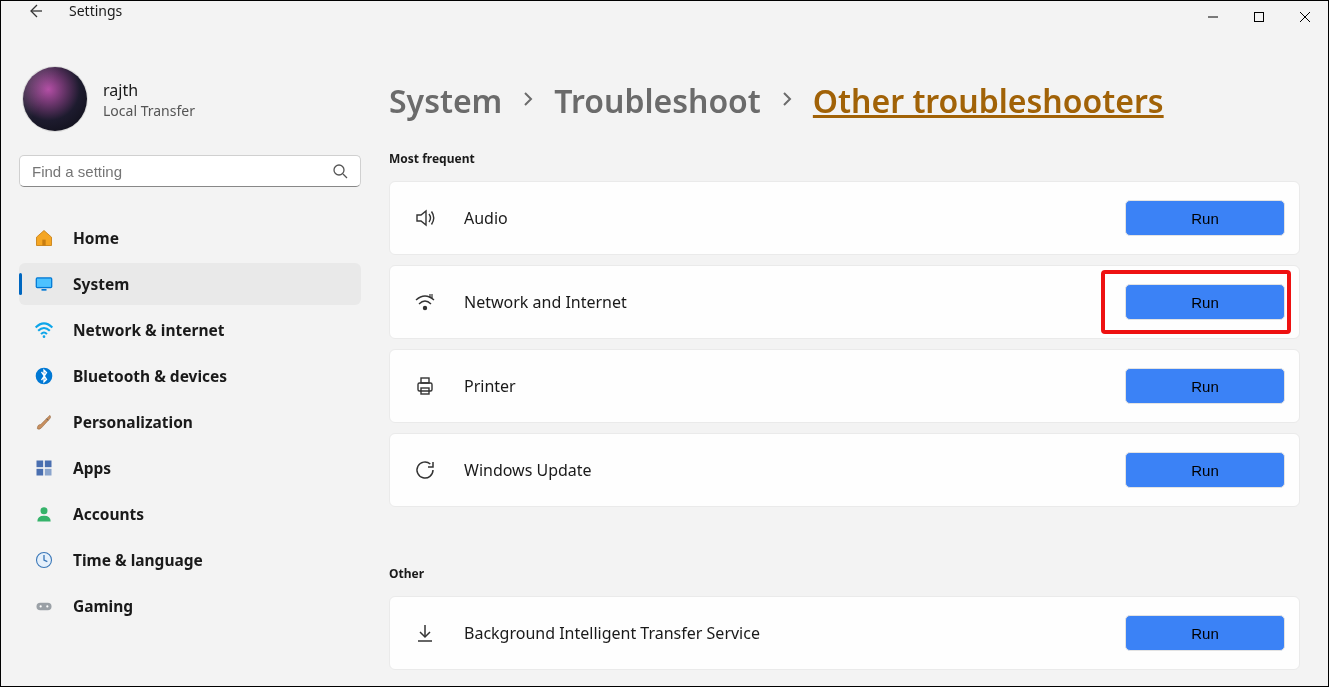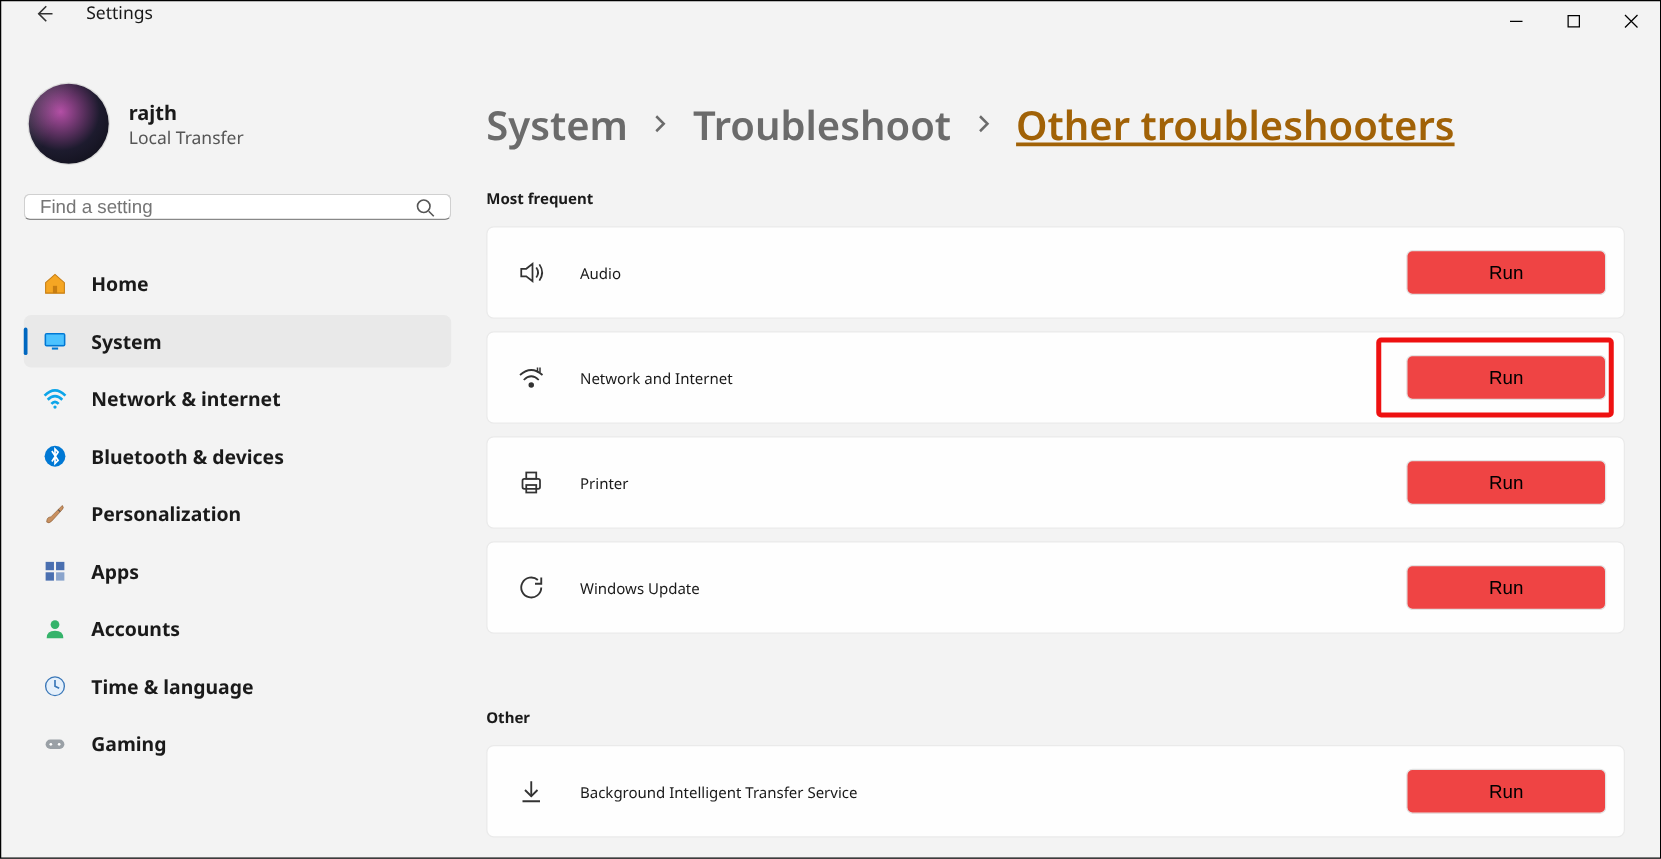--- a/index.html
+++ b/index.html
@@ -45,27 +45,27 @@
   .avatar {
     width: 64px; height: 64px; border-radius: 50%;
     background: radial-gradient(circle at 40% 35%, #b34ea5 0%, #1d1b2e 55%, #0b0b12 100%);
     position: relative; overflow: hidden; margin-right: 16px;
     box-shadow: 0 0 0 1px rgba(0,0,0,.1);
   }
   .avatar::after{
     content:""; position:absolute; inset:0;
     background: linear-gradient(120deg, rgba(255,255,255,.15), transparent 40%);
   }
-  .profile .name { font-weight: 700; font-size: 16px; }
+  .profile .name { font-weight: 400; font-size: 16px; }
   .profile .sub  { font-size: 14px; color: #555; }
   
   .search {
     display: flex; align-items: center;
     background: #fff; border: 1px solid #d0d0d0; border-bottom: 1.5px solid #888;
-    border-radius: 5px; height: 21px; padding: 0 10px 0 12px;
+    border-radius: 5px; height: 32px; padding: 0 10px 0 12px;
     margin-bottom: 30px;
   }
   .search input {
     flex: 1; border: none; outline: none; font-size: 15px; background: transparent;
   }
   .search .sicon { width: 18px; height: 18px; color: #444; }
   
   .nav { display: flex; flex-direction: column; gap: 4px; }
   .nav-item {
     height: 42px; display: flex; align-items: center;
@@ -86,23 +86,23 @@
   .crumb .chev { color:#6b6b6b; }
   .section-title { font-size: 12px; font-weight: 700; margin-bottom: 14px; }
   .section-title.gap-above { margin-top: 38px; }
   .cards { display:flex; flex-direction:column; gap:10px; padding-bottom:20px;}
   .card {
     background:#fefefe; border:1px solid #eaeaea; border-radius:6px;
     height:74px; display:flex; align-items:center; padding:0 14px 0 22px;
     position: relative;
   }
   .card .cicon { width:26px; height:26px; margin-right: 26px; display:flex;align-items:center;justify-content:center; color:#333;}
-  .card .clabel { font-size: 12px; }
+  .card .clabel { font-size: 16px; }
   .card .run {
-    margin-left:auto; background:#ef4444; border:1px solid #e3e3e3; border-radius:5px;
+    margin-left:auto; background:#3b82f6; border:1px solid #e3e3e3; border-radius:5px;
     height:36px; min-width:160px; font-size:15px; cursor:pointer;
     display:flex; align-items:center; justify-content:center;
   }
   .card.highlight::after{
     content:""; position:absolute; top:4px; bottom:4px; right:8px;
     width:182px; border:4px solid #e11; border-radius:4px; pointer-events:none;
   }
 </style>
 </head>
 <body>

